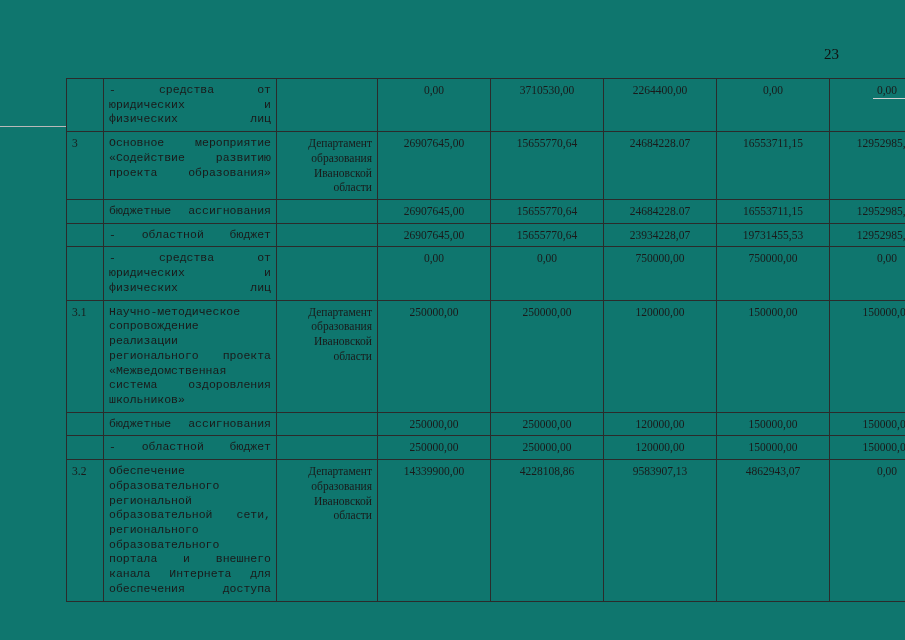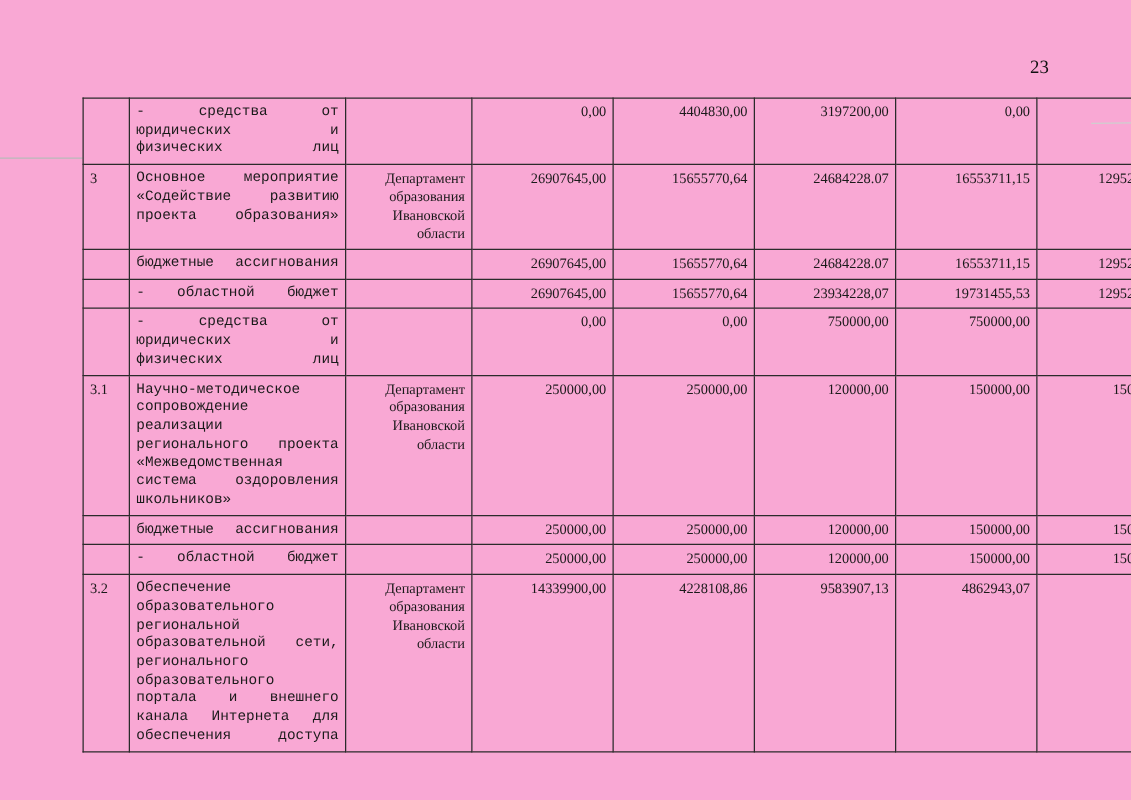--- a/index.html
+++ b/index.html
@@ -11,21 +11,21 @@
     width: 905px;
     height: 640px;
     position: relative;
     font-family: "Liberation Serif", serif;
     color: #1a1a1a;
     overflow: hidden;
   }
   .page {
     position: absolute;
     inset: 0;
-    background: #f9a8d4;
+    background: #0f766e;
   }
   .page-number {
     position: absolute;
     top: 46px;
     right: 66px;
     font-size: 15px;
     font-family: "Liberation Serif", serif;
     color: #111;
   }
   
@@ -74,21 +74,21 @@
     text-align-last: justify;
     hyphens: none;
     font-family: Liberation Mono, monospace;
   }
   td.c-exec {
     width: 90px;
     text-align: right;
   }
   td.c-val {
     width: 102px;
-    text-align: right;
+    text-align: center;
     font-family: Liberation Serif, serif;
   }
   td.c-val.v5 { width: 102px; }
   td.c-val.v6 { width: 104px; }
   .plain-name {
     text-align: left;
     text-align-last: left;
   }
   .row-tall td { padding-bottom: 6px; }
 </style>
@@ -104,22 +104,22 @@
 
   <div class="table-wrap">
     <table class="doc-table">
       <tbody>
 
         <tr>
           <td class="c-num"></td>
           <td class="c-name">- средства от юридических и физических лиц</td>
           <td class="c-exec"></td>
           <td class="c-val">0,00</td>
-          <td class="c-val">4404830,00</td>
-          <td class="c-val">3197200,00</td>
+          <td class="c-val">3710530,00</td>
+          <td class="c-val">2264400,00</td>
           <td class="c-val v5">0,00</td>
           <td class="c-val v6">0,00</td>
         </tr>
 
         <tr>
           <td class="c-num">3</td>
           <td class="c-name">Основное мероприятие «Содействие развитию проекта образования»</td>
           <td class="c-exec">Департамент образования Ивановской области</td>
           <td class="c-val">26907645,00</td>
           <td class="c-val">15655770,64</td>

